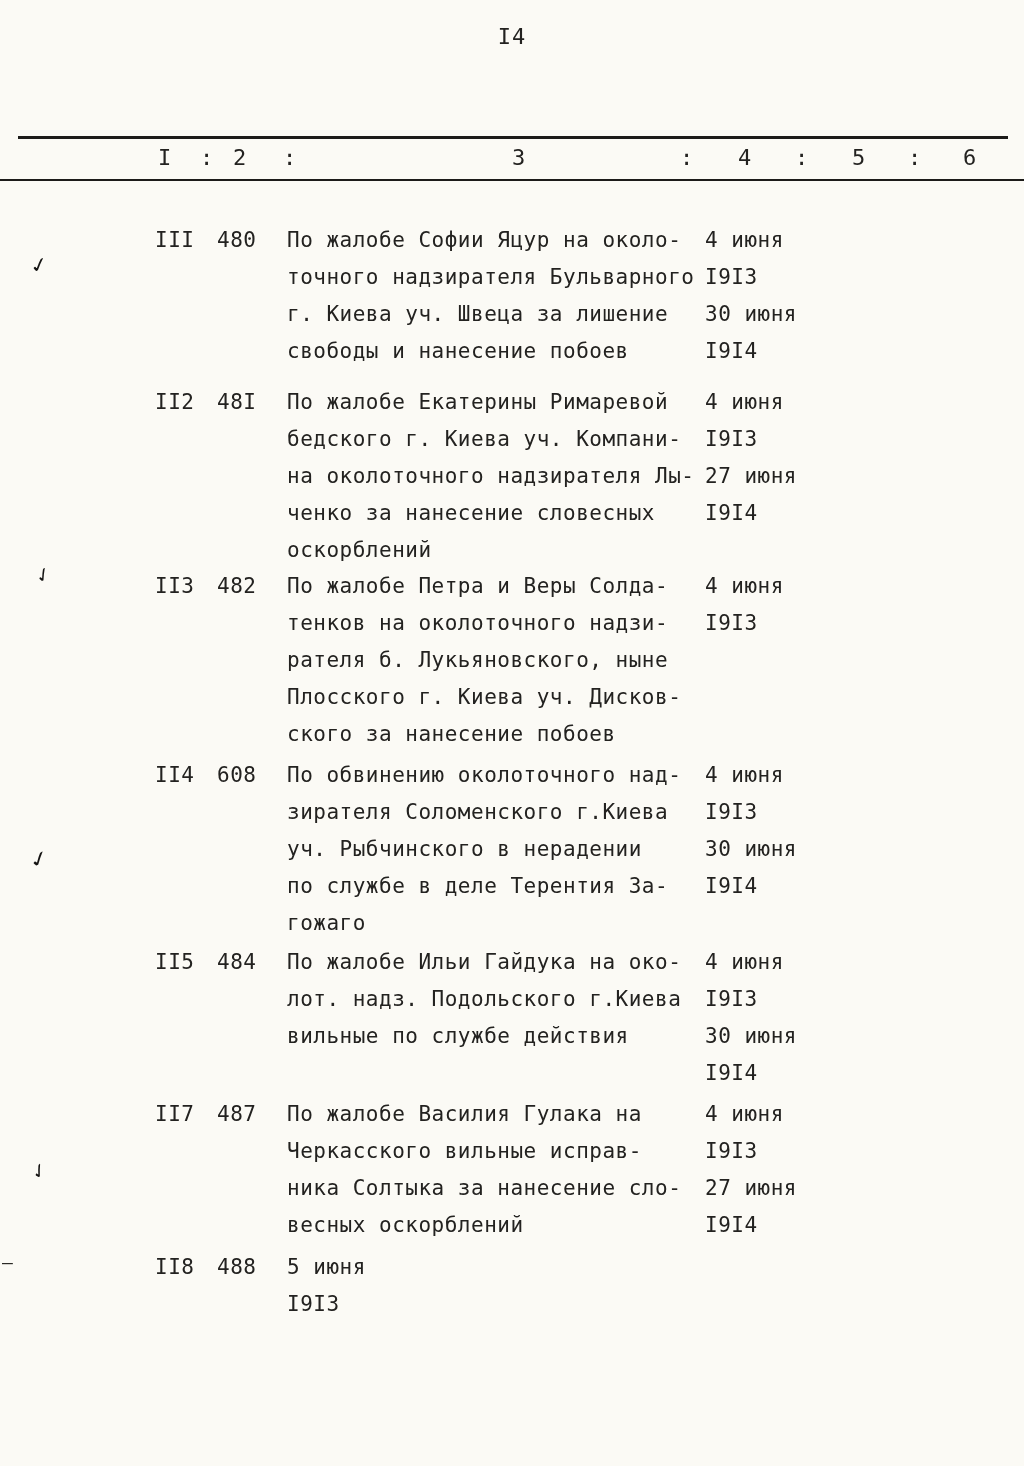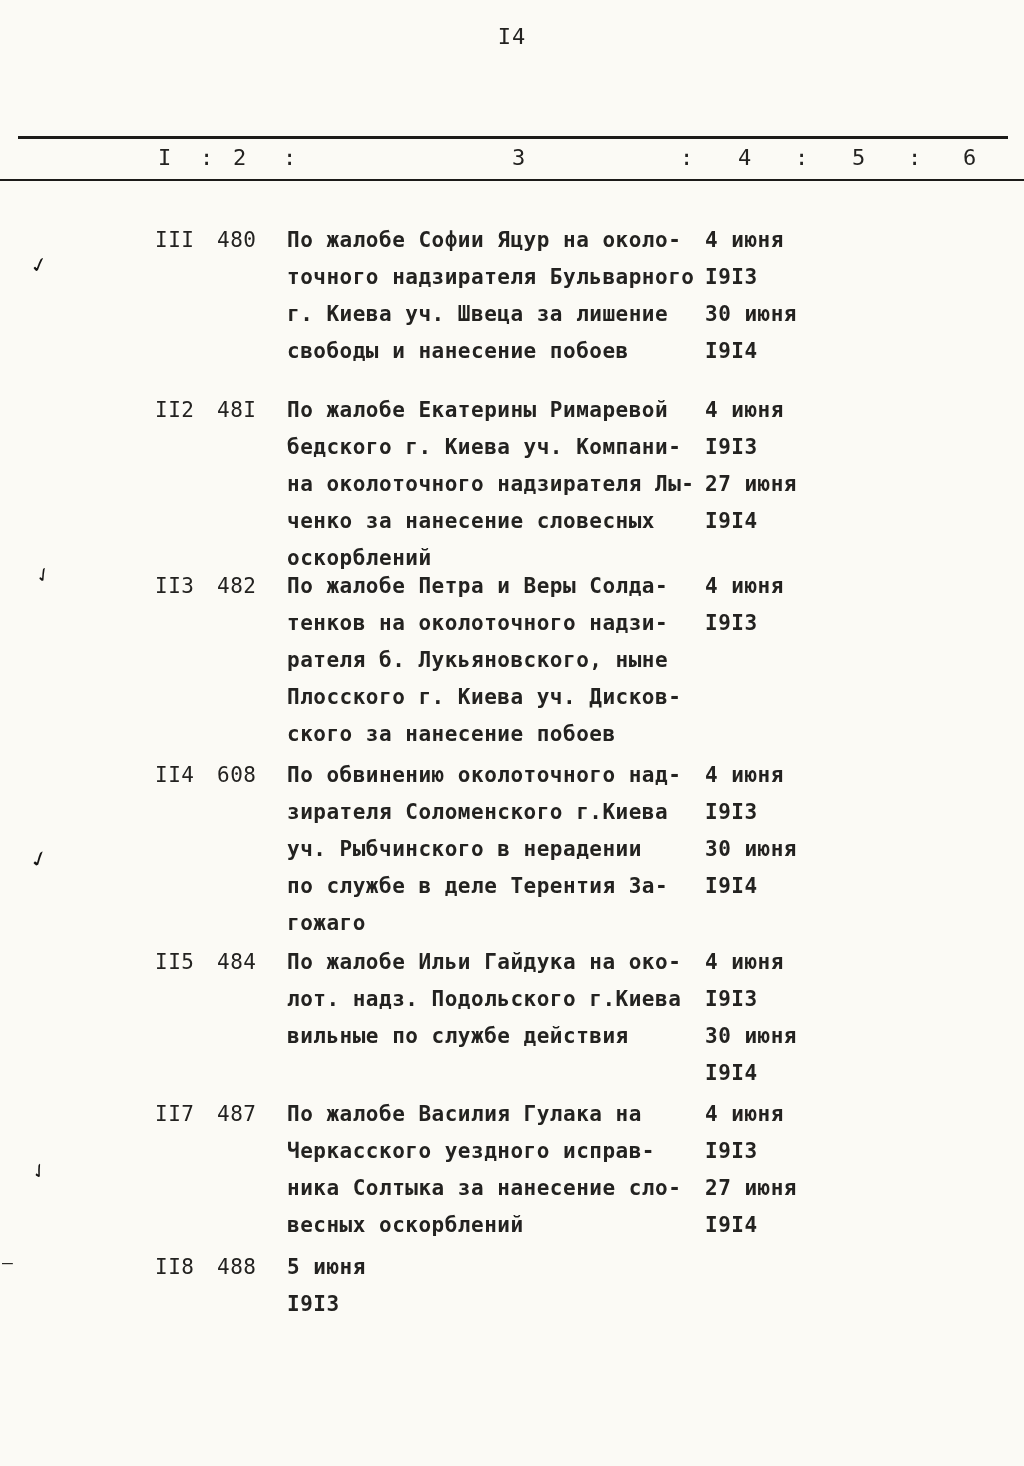--- a/index.html
+++ b/index.html
@@ -34,21 +34,21 @@
     position:absolute;left:0;width:1024px;
     display:grid;
     grid-template-columns:62px 70px 418px auto;
     padding-left:155px;
     box-sizing:border-box;
     font-size:21px;
     line-height:37px;
     letter-spacing:0.5px;
   }
   .col-no,.col-case{white-space:nowrap;}
-  .col-desc .line,.col-dates .line{white-space:nowrap;font-weight:bold;}
+  .col-desc .line,.col-dates .line{white-space:nowrap;}
   .ink-mark{
     position:absolute;
     font-size:22px;
     font-weight:bold;
     color:#141312;
     transform:rotate(-18deg) scaleX(1.2);
   }
   .dash-mark{
     position:absolute;
     font-size:18px;
@@ -89,21 +89,21 @@
           <div class="line">г. Киева уч. Швеца за лишение</div>
           <div class="line">свободы и нанесение побоев</div>
         </div>
         <div class="col-dates">
           <div class="line">4 июня</div>
           <div class="line">I9I3</div>
           <div class="line">30 июня</div>
           <div class="line">I9I4</div>
         </div>
       </div>
-      <div class="entry" style="top: 392px;">
+      <div class="entry" style="top: 384px;">
         <div class="col-no">II2</div>
         <div class="col-case">48I</div>
         <div class="col-desc">
           <div class="line">По жалобе  Екатерины Римаревой</div>
           <div class="line">бедского г. Киева уч. Компани-</div>
           <div class="line">на околоточного надзирателя Лы-</div>
           <div class="line">ченко за нанесение словесных</div>
           <div class="line">оскорблений</div>
         </div>
         <div class="col-dates">
@@ -158,21 +158,21 @@
           <div class="line">I9I3</div>
           <div class="line">30 июня</div>
           <div class="line">I9I4</div>
         </div>
       </div>
       <div class="entry" style="top: 1096px;">
         <div class="col-no">II7</div>
         <div class="col-case">487</div>
         <div class="col-desc">
           <div class="line">По жалобе Василия Гулака на</div>
-          <div class="line">Черкасского уездного исправ-</div>
+          <div class="line">Черкасского вильные исправ-</div>
           <div class="line">ника Солтыка за нанесение сло-</div>
           <div class="line">весных оскорблений</div>
         </div>
         <div class="col-dates">
           <div class="line">4 июня</div>
           <div class="line">I9I3</div>
           <div class="line">27 июня</div>
           <div class="line">I9I4</div>
         </div>
       </div>

